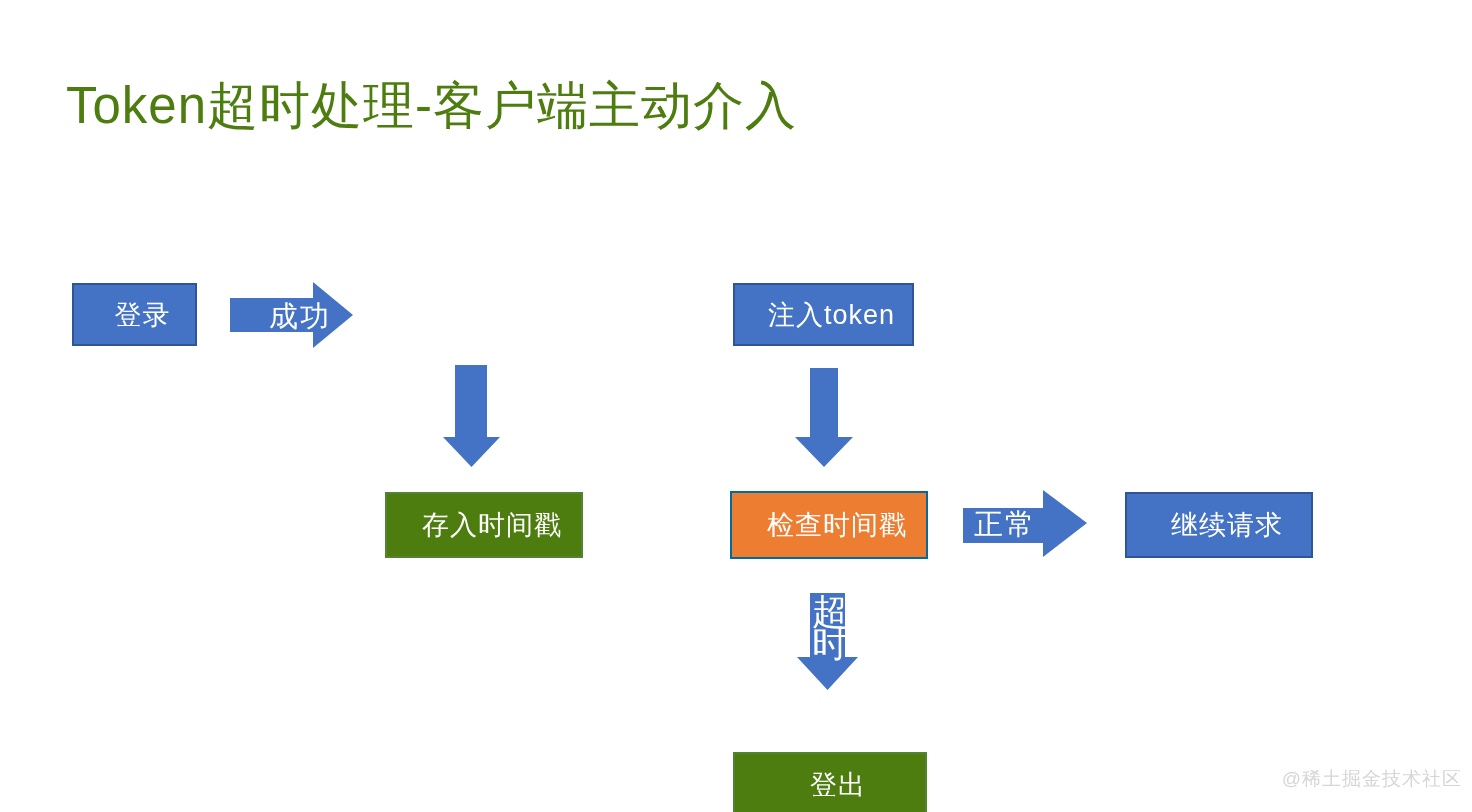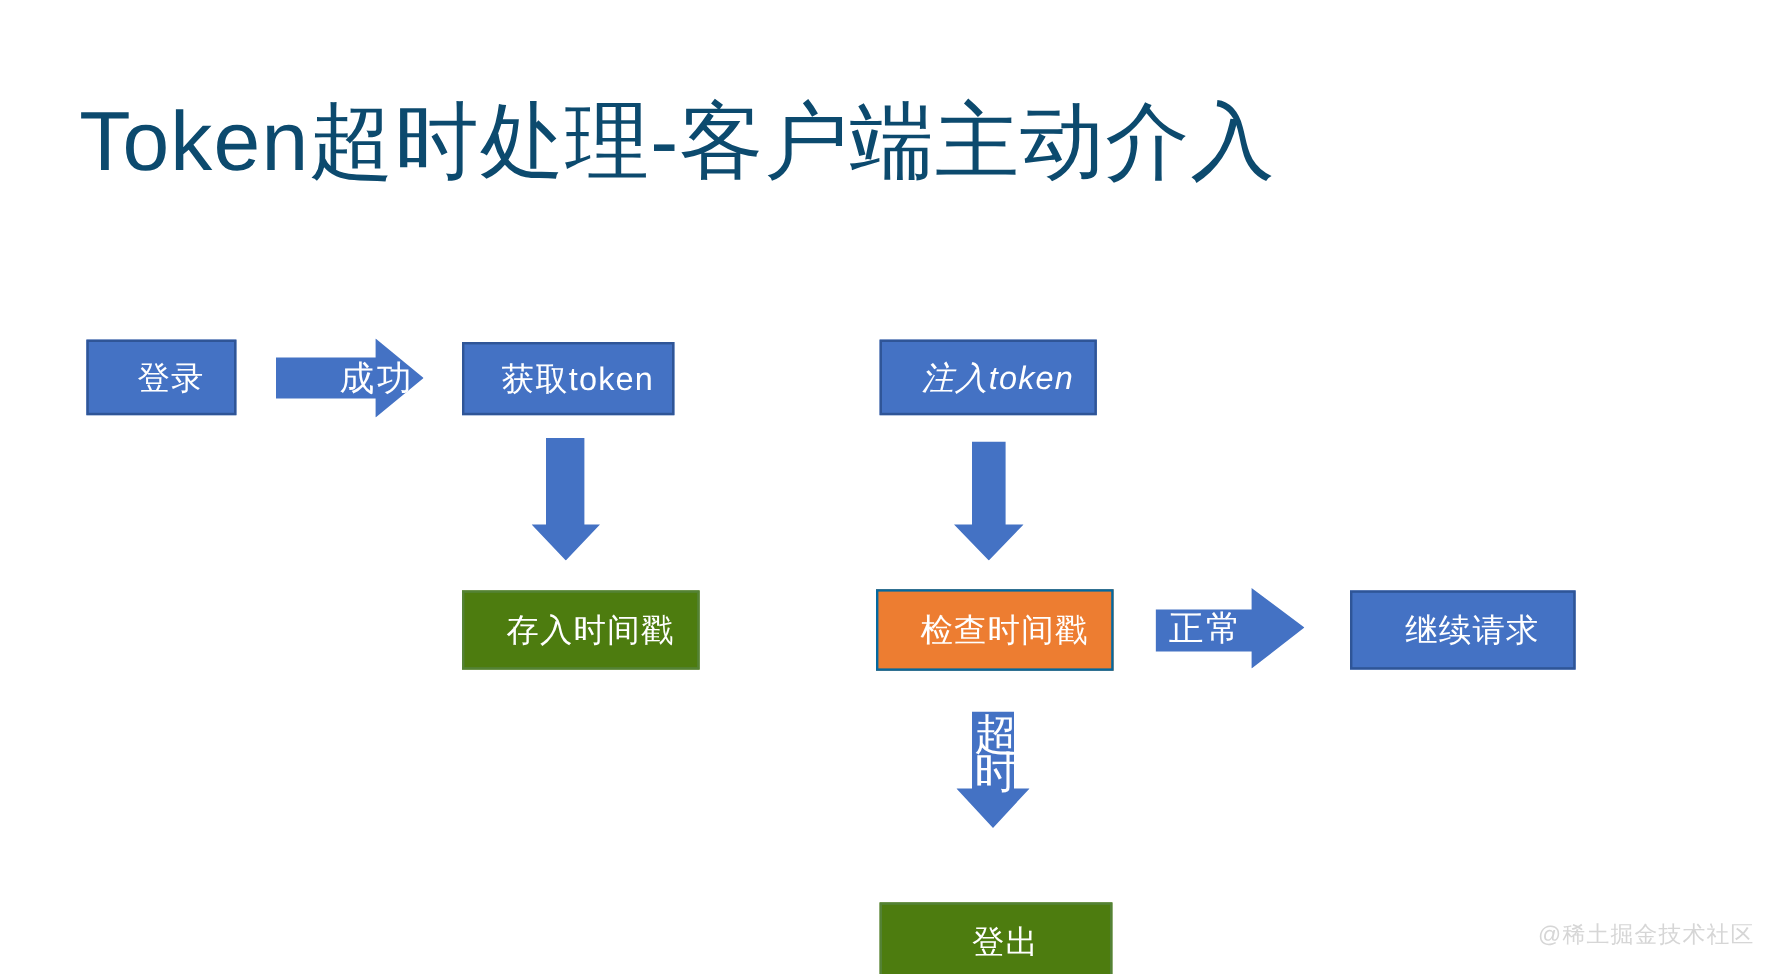--- a/index.html
+++ b/index.html
@@ -14,66 +14,66 @@
     height: 812px;
     background: #ffffff;
     overflow: hidden;
   }
   .slide-title {
     position: absolute;
     left: 66px;
     top: 72px;
     width: 1340px;
     margin: 0;
-    font-size: 70px;
+    font-size: 51px;
     font-weight: 200;
     letter-spacing: 1px;
-    color: #0c4a6e;
+    color: #4d7c0f;
     white-space: nowrap;
     font-family: "Liberation Sans", "DejaVu Sans", sans-serif;
   }
   .node {
     position: absolute;
     display: flex;
     align-items: center;
     justify-content: center;
     color: #ffffff;
     font-size: 27px;
     box-sizing: border-box;
     letter-spacing: 1px;
     padding-left: 16px;
   }
   .node-blue   { background: #4472C4; border: 2px solid #2F5597; }
   .node-green  { background: #4d7c0f; border: 2px solid #548235; }
   .node-orange { background: #ED7D31; border: 2px solid #0369a1; }
 
   #node-login            { left: 72px;   top: 283px; width: 125px; height: 63px; }
   #node-get-token        { left: 385px;  top: 285px; width: 177px; height: 61px; }
-  #node-inject-token     { left: 733px;  top: 283px; width: 181px; height: 63px; font-style: italic; }
+  #node-inject-token     { left: 733px;  top: 283px; width: 181px; height: 63px; }
   #node-store-timestamp  { left: 385px;  top: 492px; width: 198px; height: 66px; }
   #node-check-timestamp  { left: 730px;  top: 491px; width: 198px; height: 68px; }
   #node-continue-request { left: 1125px; top: 492px; width: 188px; height: 66px; }
   #node-logout           { left: 733px;  top: 712px; width: 194px; height: 65px; margin-top: 40px; }
 
   .arrow-svg { position: absolute; display: block; }
   #arrow-success { left: 230px; top: 282px; }
   #arrow-down-1  { left: 443px; top: 365px; }
   #arrow-down-2  { left: 795px; top: 368px; }
   #arrow-normal  { left: 963px; top: 490px; }
   #arrow-timeout { left: 797px; top: 593px; }
 
   .edge-label {
     position: absolute;
     color: #ffffff;
     font-size: 29px;
     text-align: center;
     letter-spacing: 2px;
     line-height: 34px;
   }
-  #label-success { left: 230px; top: 299px; width: 86px; padding-left: 41px; }
+  #label-success { left: 216px; top: 299px; width: 86px; padding-left: 41px; }
   #label-normal  { left: 963px; top: 507px; width: 84px; }
   #label-timeout {
     left: 812px; top: 596px; width: 32px;
     font-size: 36px; line-height: 32px; letter-spacing: 0;
     word-break: break-all;
   }
   .watermark {
     position: absolute;
     right: 10px;
     top: 766px;
@@ -84,23 +84,20 @@
 </style>
 </head>
 <body>
 
 <div class="stage">
 
   <h1 class="slide-title">Token超时处理-客户端主动介入</h1>
 
   <div class="node node-blue" id="node-login">
     <span>登录</span>
-  </div>
-  <div class="node node-blue" id="node-get-token">
-    <span>获取token</span>
   </div>
   <div class="node node-blue" id="node-inject-token">
     <span>注入token</span>
   </div>
   <div class="node node-green" id="node-store-timestamp">
     <span>存入时间戳</span>
   </div>
   <div class="node node-orange" id="node-check-timestamp">
     <span>检查时间戳</span>
   </div>

